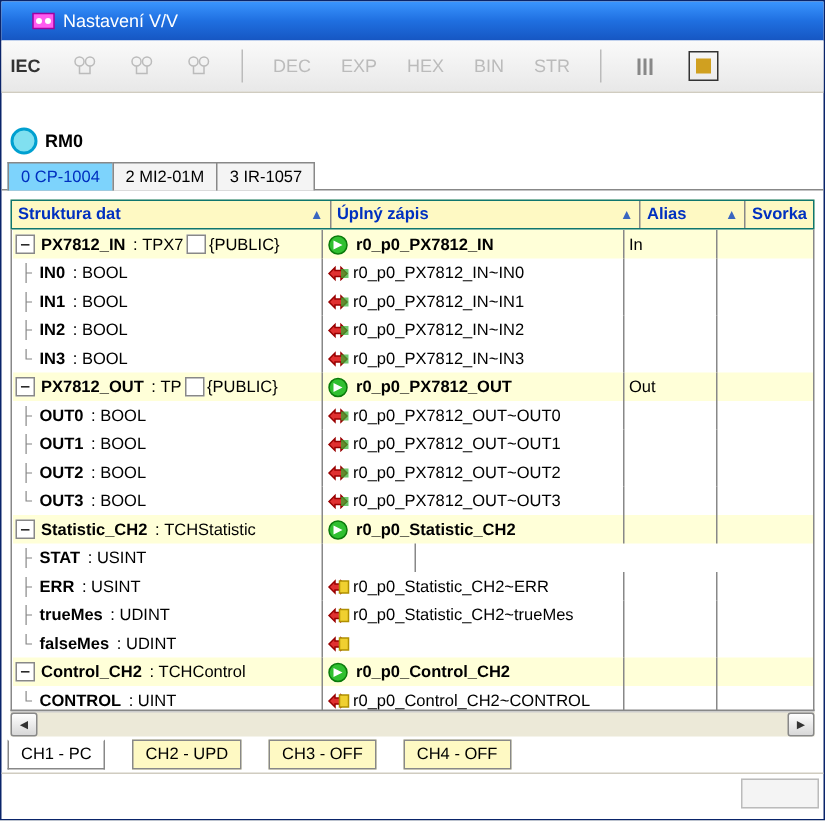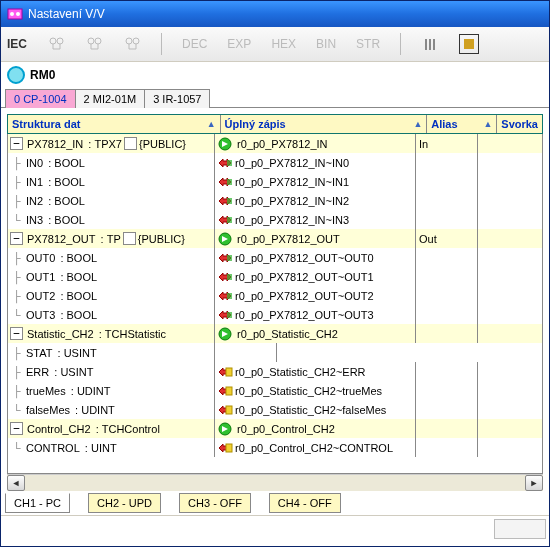--- a/index.html
+++ b/index.html
@@ -1,46 +1,46 @@
 <!DOCTYPE html>
 <html><head>
 <meta charset="utf-8">
 <style>
 html,body{margin:0;padding:0;font-family:Tahoma,Arial,sans-serif;font-size:11px;background:#ece9d8}
 .window{width:550px;height:547px;border:1px solid #0a246a;box-sizing:border-box;display:flex;flex-direction:column;background:#fff}
-.titlebar{height:26px;background:linear-gradient(to bottom,#3a95ff 0%,#1f6fe0 50%,#1656c2 100%);display:flex;align-items:center;color:#fff;font-size:12px;padding:0 6px}
+.titlebar{height:26px;background:linear-gradient(to bottom,#3a95ff 0%,#1f6fe0 50%,#1656c2 100%);display:flex;align-items:center;color:#fff;font-size:12px;padding:0 20px}
 .titlebar .tico{width:16px;height:16px;margin-right:5px;display:inline-block}
 .titlebar .tico svg{width:16px;height:16px}
 .toolbar{height:34px;background:linear-gradient(#fafafa,#e8e8e8);border-bottom:1px solid #d0ccc0;display:flex;align-items:center;padding:0 6px;gap:20px}
 .toolbar .sep{width:1px;height:22px;background:#bbb}
 .toolbar .txt{color:#bbb;font-size:12px}
 .toolbar .iec{color:#333;font-size:12px;font-weight:bold}
 .toolbar .icbtn{width:18px;height:18px;display:flex;align-items:center;justify-content:center}
 .toolbar .icbtn svg{width:17px;height:17px;stroke:#bbb;fill:none}
 .toolbar .sq{width:18px;height:18px;border:1px solid #333;display:flex;align-items:center;justify-content:center}
 .toolbar .sq div{width:10px;height:10px;background:#d0a020}
-.modbar{height:26px;display:flex;align-items:center;padding:0 6px 0 6px}
+.modbar{height:26px;display:flex;align-items:center;padding:19px 6px 0 6px}
 .modbar .hex{width:14px;height:14px;border:2px solid #00a0d0;border-radius:50%;background:#80e0f0;margin-right:5px}
 .modbar .name{color:#000;font-weight:bold;font-size:12px}
 .tabs1{display:flex;padding:0 4px;border-bottom:1px solid #888}
 .tabs1 .tab{border:1px solid #888;border-bottom:none;padding:3px 8px;font-size:11px;background:#f4f4f4;margin-right:-1px;position:relative;top:1px}
-.tabs1 .tab.active{background:#f9a8d4;color:#0030c0}
+.tabs1 .tab.active{background:#7dd3fc;color:#0030c0}
 .headerrow{display:flex;background:#fef9c3;border:1px solid #0f766e;margin:6px 6px 0 6px}
 .headerrow .cell{border-right:1px solid #888;padding:3px 4px;color:#0030c0;font-weight:bold;display:flex;align-items:center;justify-content:space-between}
 .headerrow .sort{color:#3a66c0;font-size:9px}
 .grid{flex:1;overflow:auto;margin:0 6px;border-left:1px solid #888;border-right:1px solid #888;border-bottom:1px solid #888}
 .row{display:flex;height:19px;align-items:center;font-size:11px}
 .row.group{background:#ffffd8}
 .row .c1{width:207px;display:flex;align-items:center;border-right:1px solid #888;padding-left:2px;box-sizing:border-box;height:100%}
 .row .c2{width:201px;display:flex;align-items:center;border-right:1px solid #888;padding-left:2px;box-sizing:border-box;height:100%}
 .row .c3{width:62px;display:flex;align-items:center;border-right:1px solid #888;padding-left:3px;box-sizing:border-box;height:100%}
 .row .c4{flex:1;padding-left:3px}
 .expand{width:11px;height:11px;border:1px solid #888;display:inline-flex;align-items:center;justify-content:center;font-size:11px;line-height:1;background:#fff;margin-right:2px;font-family:monospace}
 .pipe{color:#888;display:inline-block}
-.nm{font-weight:normal;padding:0 2px}
+.nm{font-weight:bold;padding:0 2px}
 .ty{color:#000}
 .chk{width:11px;height:11px;border:1px solid #888;display:inline-block;background:#fff;margin:0 2px}
 .icn{width:16px;height:16px;margin-right:2px}
 .icn svg{width:16px;height:16px}
 .scrollbar{height:16px;background:#ece9d8;border-top:1px solid #ccc;margin:0 6px;display:flex;align-items:center;justify-content:space-between}
 .scrollbar .arr{width:16px;height:14px;background:linear-gradient(#fefefe,#d8d8d8);border:1px solid #888;border-radius:2px;display:flex;align-items:center;justify-content:center;font-size:9px;color:#333}
 .bottomtabs{display:flex;padding:2px 4px;gap:18px}
 .bottomtabs .tab{border:1px solid #888;padding:3px 8px;font-size:11px;background:#fef9c3}
 .bottomtabs .tab.active{background:#fff;border-top-color:#fff}
 .statusbar{height:24px;border-top:1px solid #d0ccc0;display:flex;justify-content:flex-end;padding:3px}
@@ -293,21 +293,20 @@
         <div class="c3"></div>
         <div class="c4"></div>
       </div>
       <div class="row">
         <div class="c1"><span class="pipe" style="width:14px;text-align:center">└</span><span class="nm">falseMes</span>&nbsp;:&nbsp;<span class="ty">UDINT</span></div>
         <div class="c2">
           <span class="icn"><svg viewBox="0 0 16 16">
               <path d="M2 8l4-4v2h4v-2l4 4-4 4v-2h-4v2z" fill="#e03030" stroke="#900"></path>
               <rect x="9" y="4" width="6" height="8" fill="#f0d030" stroke="#b09000"></rect>
             </svg></span>
-          <span>r0_p0_Statistic_CH2~falseMes</span>
         </div>
         <div class="c3"></div>
         <div class="c4"></div>
       </div>
       <div class="row group">
         <div class="c1"><span class="expand">−</span><span class="nm">Control_CH2</span>&nbsp;:&nbsp;<span class="ty">TCHControl</span></div>
         <div class="c2">
           <span class="icn"><svg viewBox="0 0 16 16">
               <circle cx="8" cy="8" r="6" fill="#30c030" stroke="#0a7a0a"></circle>
               <path d="M5 5l6 3-6 3z" fill="#fff"></path>

